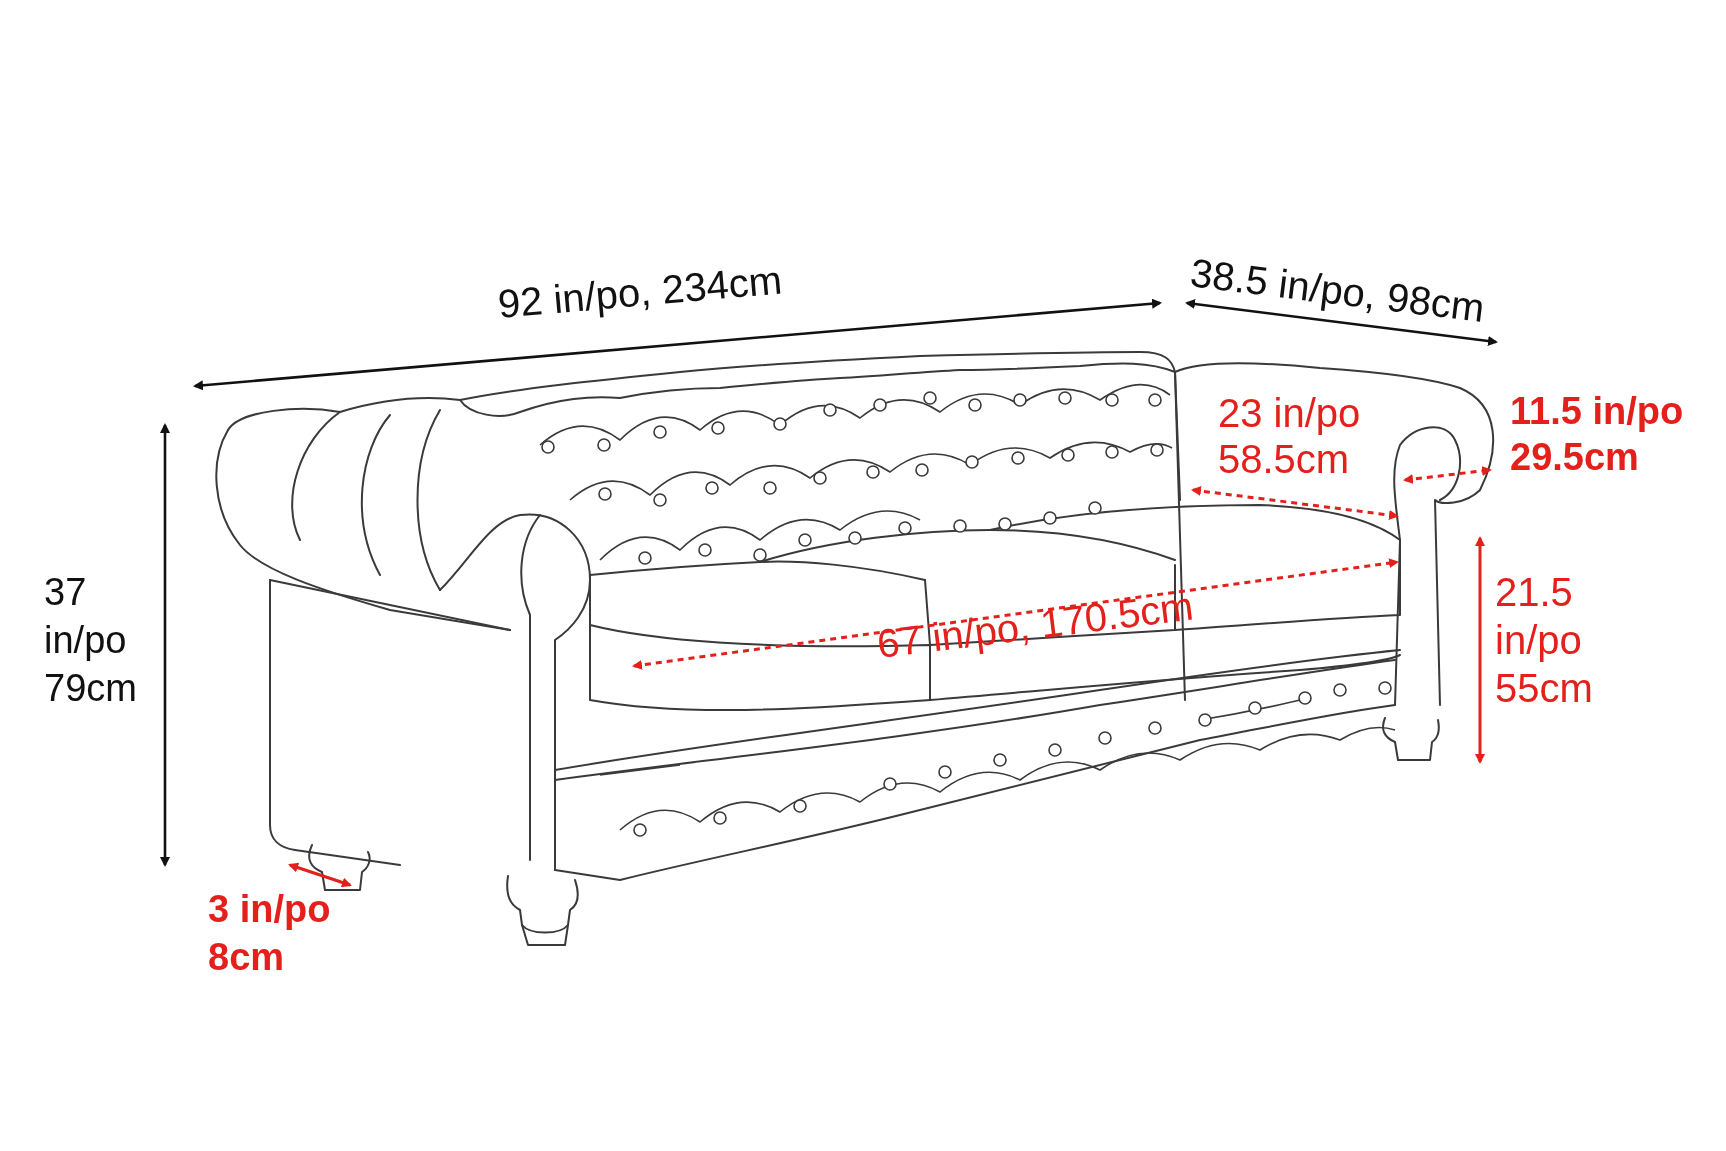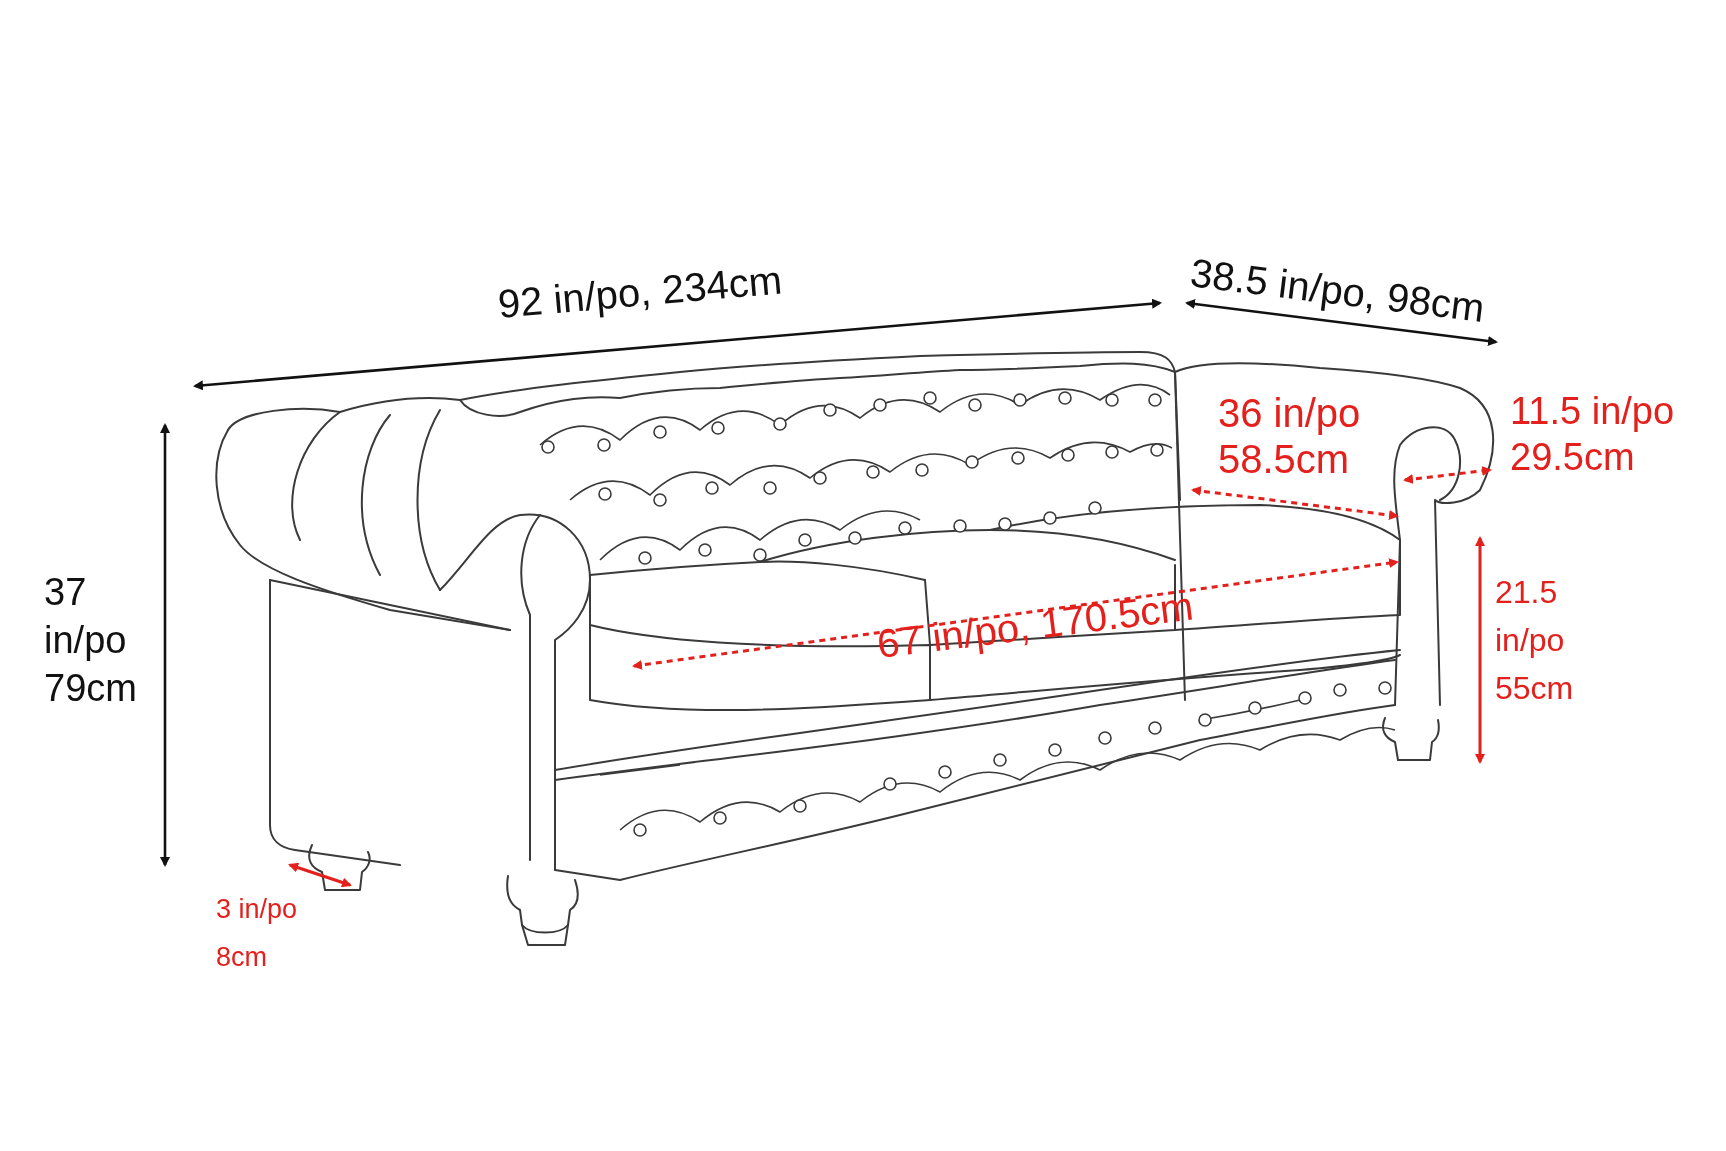--- a/index.html
+++ b/index.html
@@ -138,33 +138,33 @@
 
 <div class="lbl blk" style="left:1188px; top:250px; font-size:40px; transform:rotate(7deg); transform-origin:left bottom;">38.5 in/po, 98cm</div>
 
 <div class="lbl blk" style="left:44px; top:568px; font-size:38px; line-height:48px;">
   <div>37</div>
   <div>in/po</div>
   <div>79cm</div>
 </div>
 
 <div class="lbl red" style="left:1218px; top:390px; font-size:40px; line-height:46px;">
-  <div>36 in/po</div>
+  <div>23 in/po</div>
   <div>58.5cm</div>
 </div>
 
-<div class="lbl red" style="left:1510px; top:388px; font-size:38px; line-height:46px;">
+<div class="lbl red" style="left:1510px; top:388px; font-size:38px; line-height:46px;font-weight:bold;">
   <div>11.5 in/po</div>
   <div>29.5cm</div>
 </div>
 
 <div class="lbl red" style="left:880px; top:622px; font-size:40px; transform:rotate(-7deg); transform-origin:left bottom;">67 in/po, 170.5cm</div>
 
-<div class="lbl red" style="left:1495px; top:568px; font-size:32px; line-height:48px;">
+<div class="lbl red" style="left:1495px; top:568px; font-size:40px; line-height:48px;">
   <div>21.5</div>
   <div>in/po</div>
   <div>55cm</div>
 </div>
 
-<div class="lbl red" style="left:216px; top:885px; font-size:27px; line-height:48px;">
+<div class="lbl red" style="left:208px; top:885px; font-size:38px; line-height:48px;font-weight:bold;">
   <div>3 in/po</div>
   <div>8cm</div>
 </div>
 
 </body></html>

